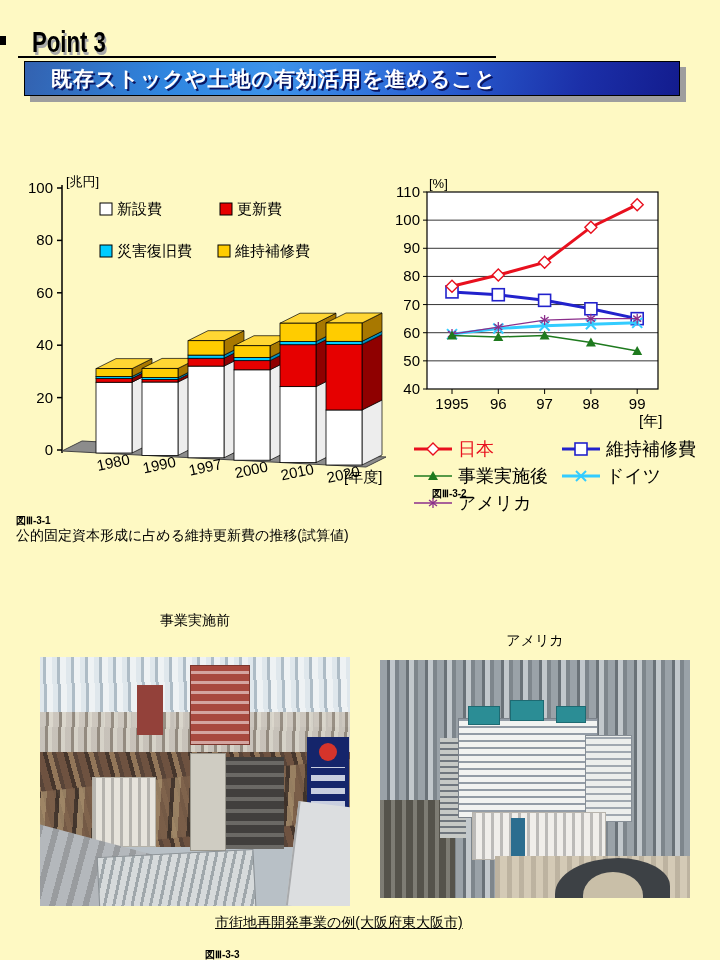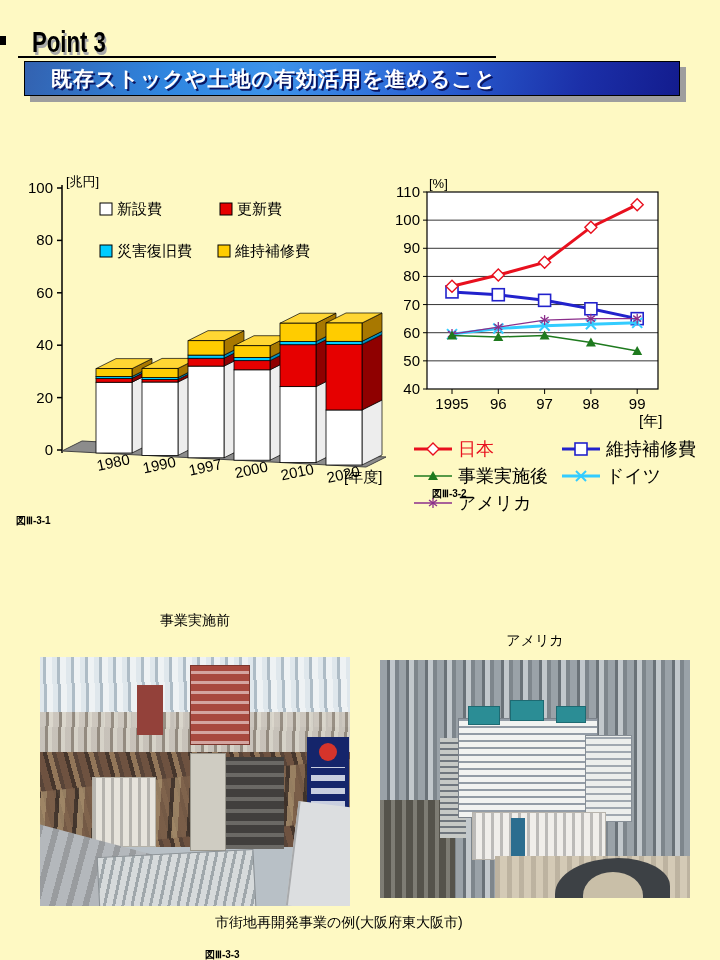--- a/index.html
+++ b/index.html
@@ -32,21 +32,21 @@
   #line-legend{left:412px;top:437px;display:grid;grid-template-columns:148px 150px;row-gap:3px;}
   .leg-item{display:flex;align-items:center;gap:4px;font-size:18px;white-space:nowrap;}
 
   .fig-cap{line-height:1.15;}
   .fig-id{font-size:10px;font-weight:bold;}
   .fig-text{font-size:14px;}
   #fig1{left:16px;top:486px;margin-top:29px;}
   #fig2{left:432px;top:488px;}
   #fig2 .fig-text{padding-left:10px;}
   #fig3-id{left:205px;top:948px;text-align:center;}
-  #fig3-text{left:215px;top:914px;}
+  #fig3-text{left:215px;top:914px;text-decoration:underline;}
 
   .photo-label{width:310px;text-align:center;font-size:14px;}
   #label-before{left:40px;top:612px;text-align:center;}
   #label-after{left:380px;top:632px;}
 
   
   .photo{overflow:hidden;background:#b8c0c6;}
   #photo-before{left:40px;top:657px;width:310px;height:249px;}
   #photo-after{left:380px;top:660px;width:310px;height:238px;}
   .photo .abs{position:absolute;}
@@ -147,20 +147,21 @@
       <rect x="202" y="33" width="12" height="12" fill="#E60000" stroke="#000"></rect>
       <text x="219" y="44" font-size="15">更新費</text>
       <rect x="82" y="75" width="12" height="12" fill="#00CCFF" stroke="#000"></rect>
       <text x="99" y="86" font-size="15">災害復旧費</text>
       <rect x="200" y="75" width="12" height="12" fill="#FFCC00" stroke="#000"></rect>
       <text x="217" y="86" font-size="15">維持補修費</text>
     </svg>
 
   <div class="abs fig-cap" id="fig1">
     <div class="fig-id">図Ⅲ-3-1</div>
+    <div class="fig-text">公的固定資本形成に占める維持更新費の推移(試算値)</div>
   </div>
 
   <svg class="abs" id="line-chart" width="320" height="252" viewBox="0 0 320 252">
       <text x="34" y="10" font-size="13">[%]</text>
       <rect x="32" y="14" width="231" height="197" fill="#fff" stroke="#000" stroke-width="1.2"></rect>
       <line x1="28" y1="211" x2="32" y2="211" stroke="#000"></line>
       <text x="25" y="216" font-size="15" text-anchor="end">40</text>
       <line x1="32" y1="182.85714285714286" x2="263" y2="182.85714285714286" stroke="#000" stroke-width="0.8"></line>
       <line x1="28" y1="182.85714285714286" x2="32" y2="182.85714285714286" stroke="#000"></line>
       <text x="25" y="187.85714285714286" font-size="15" text-anchor="end">50</text>

